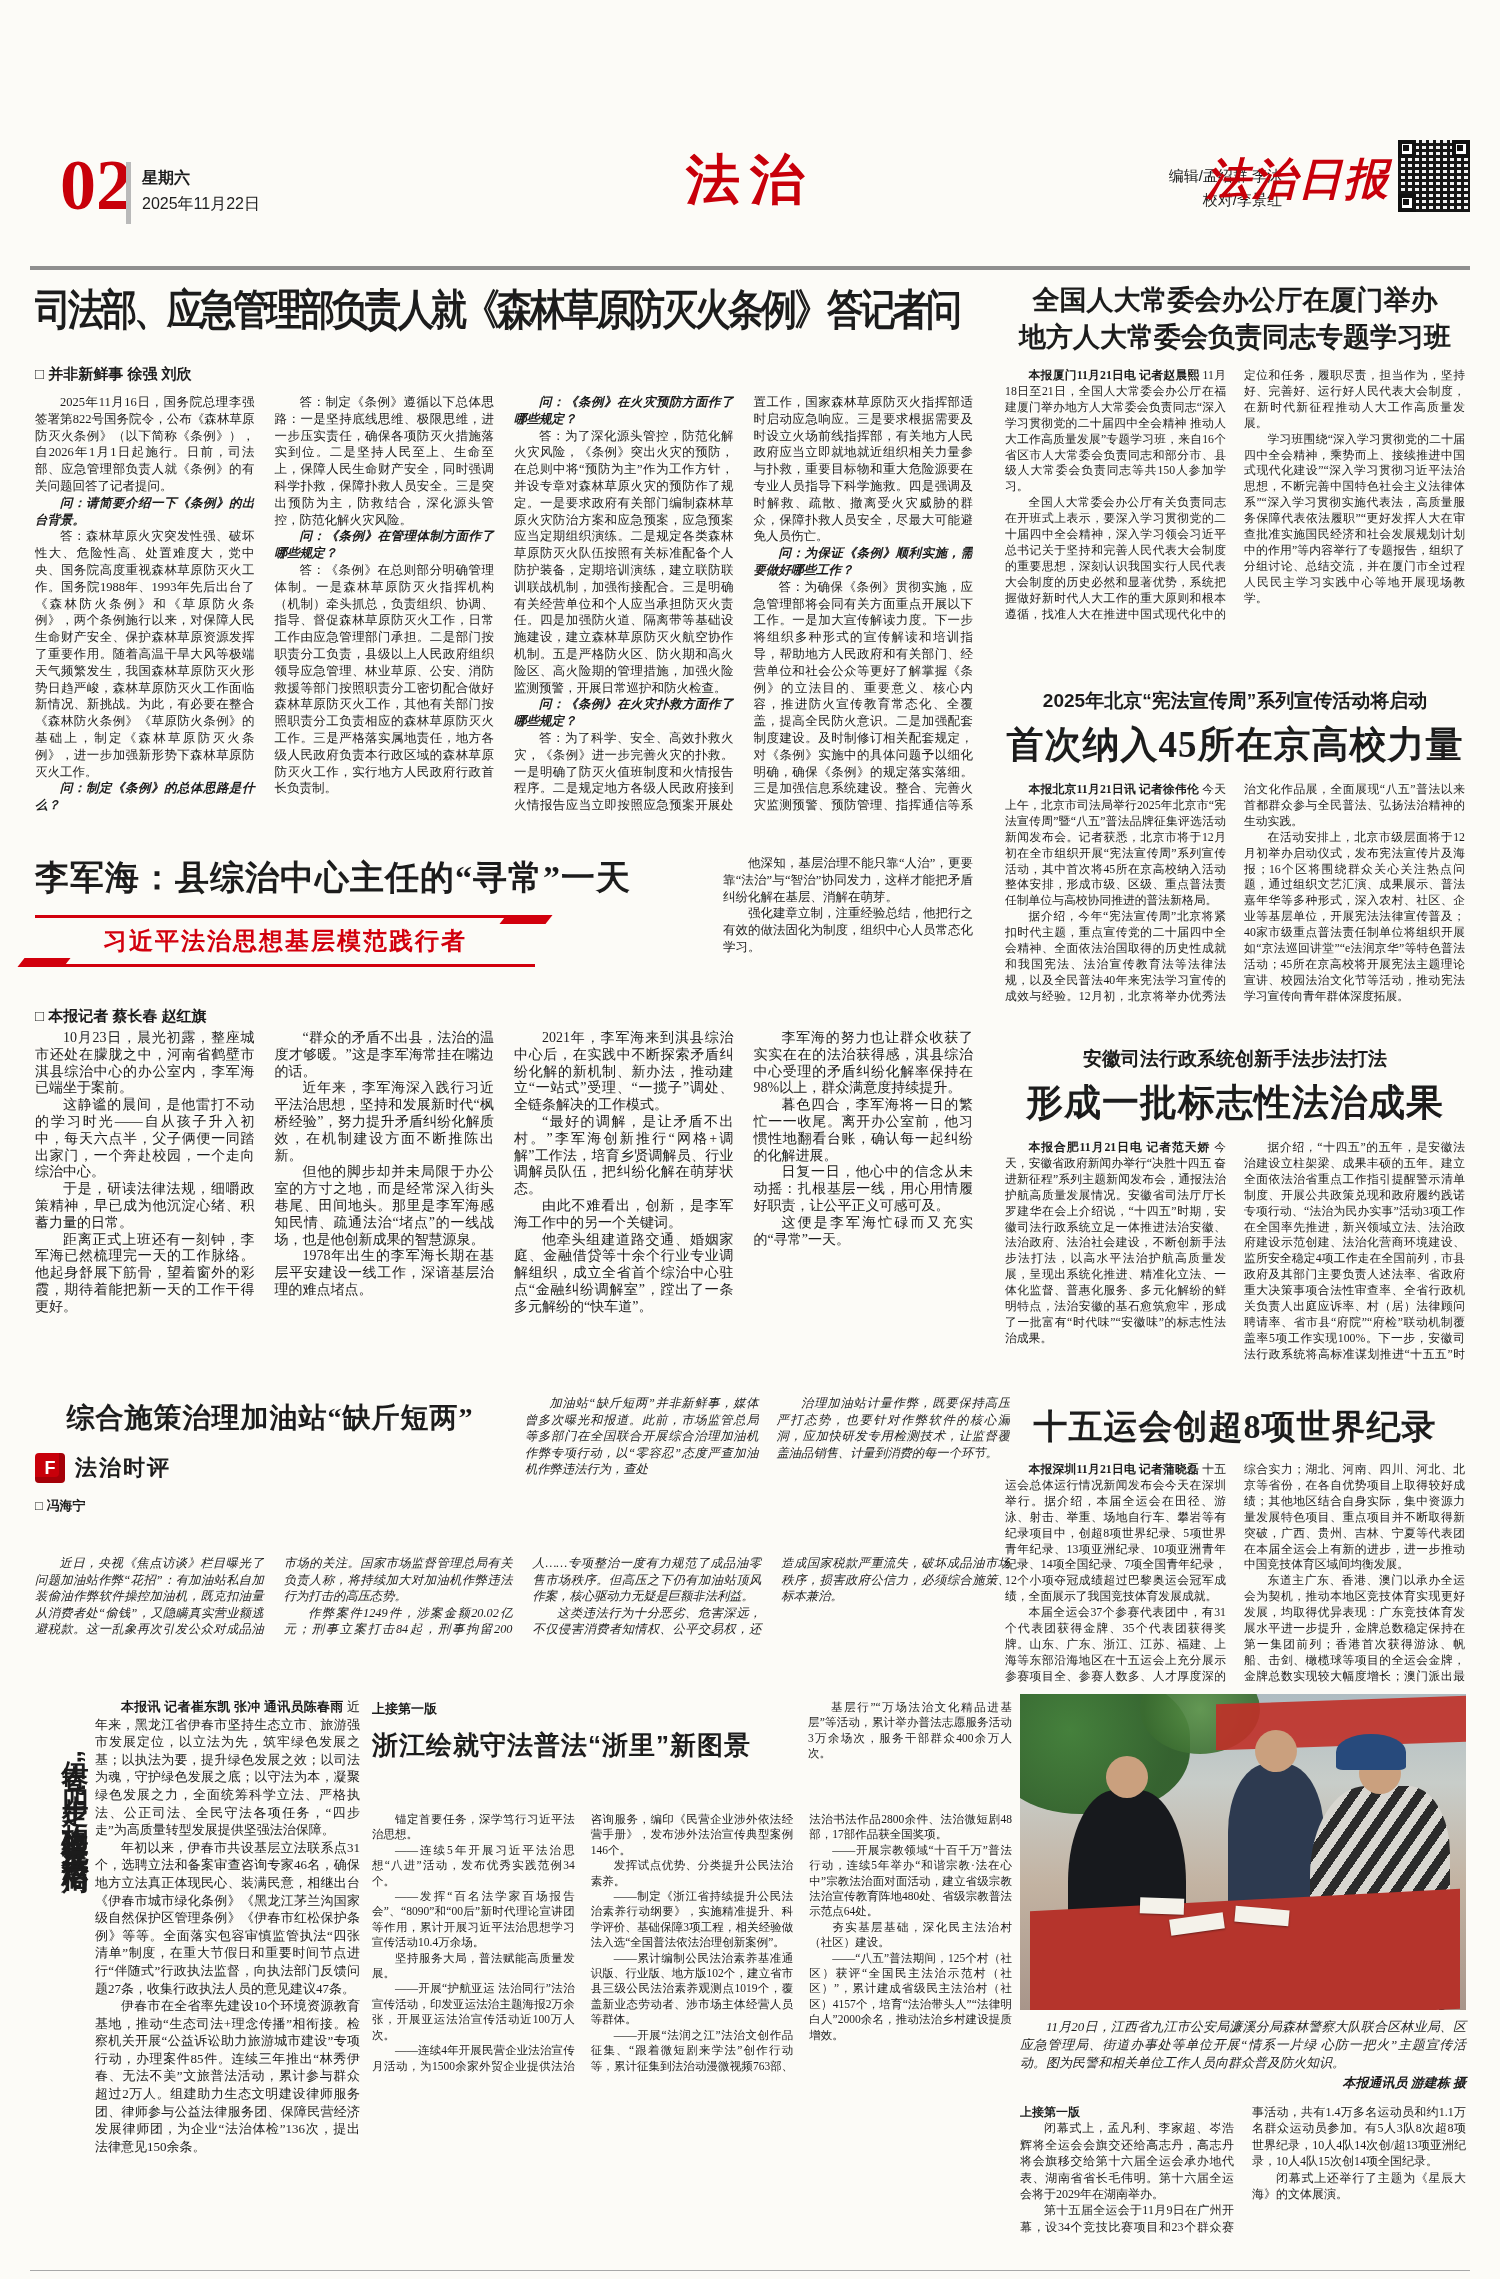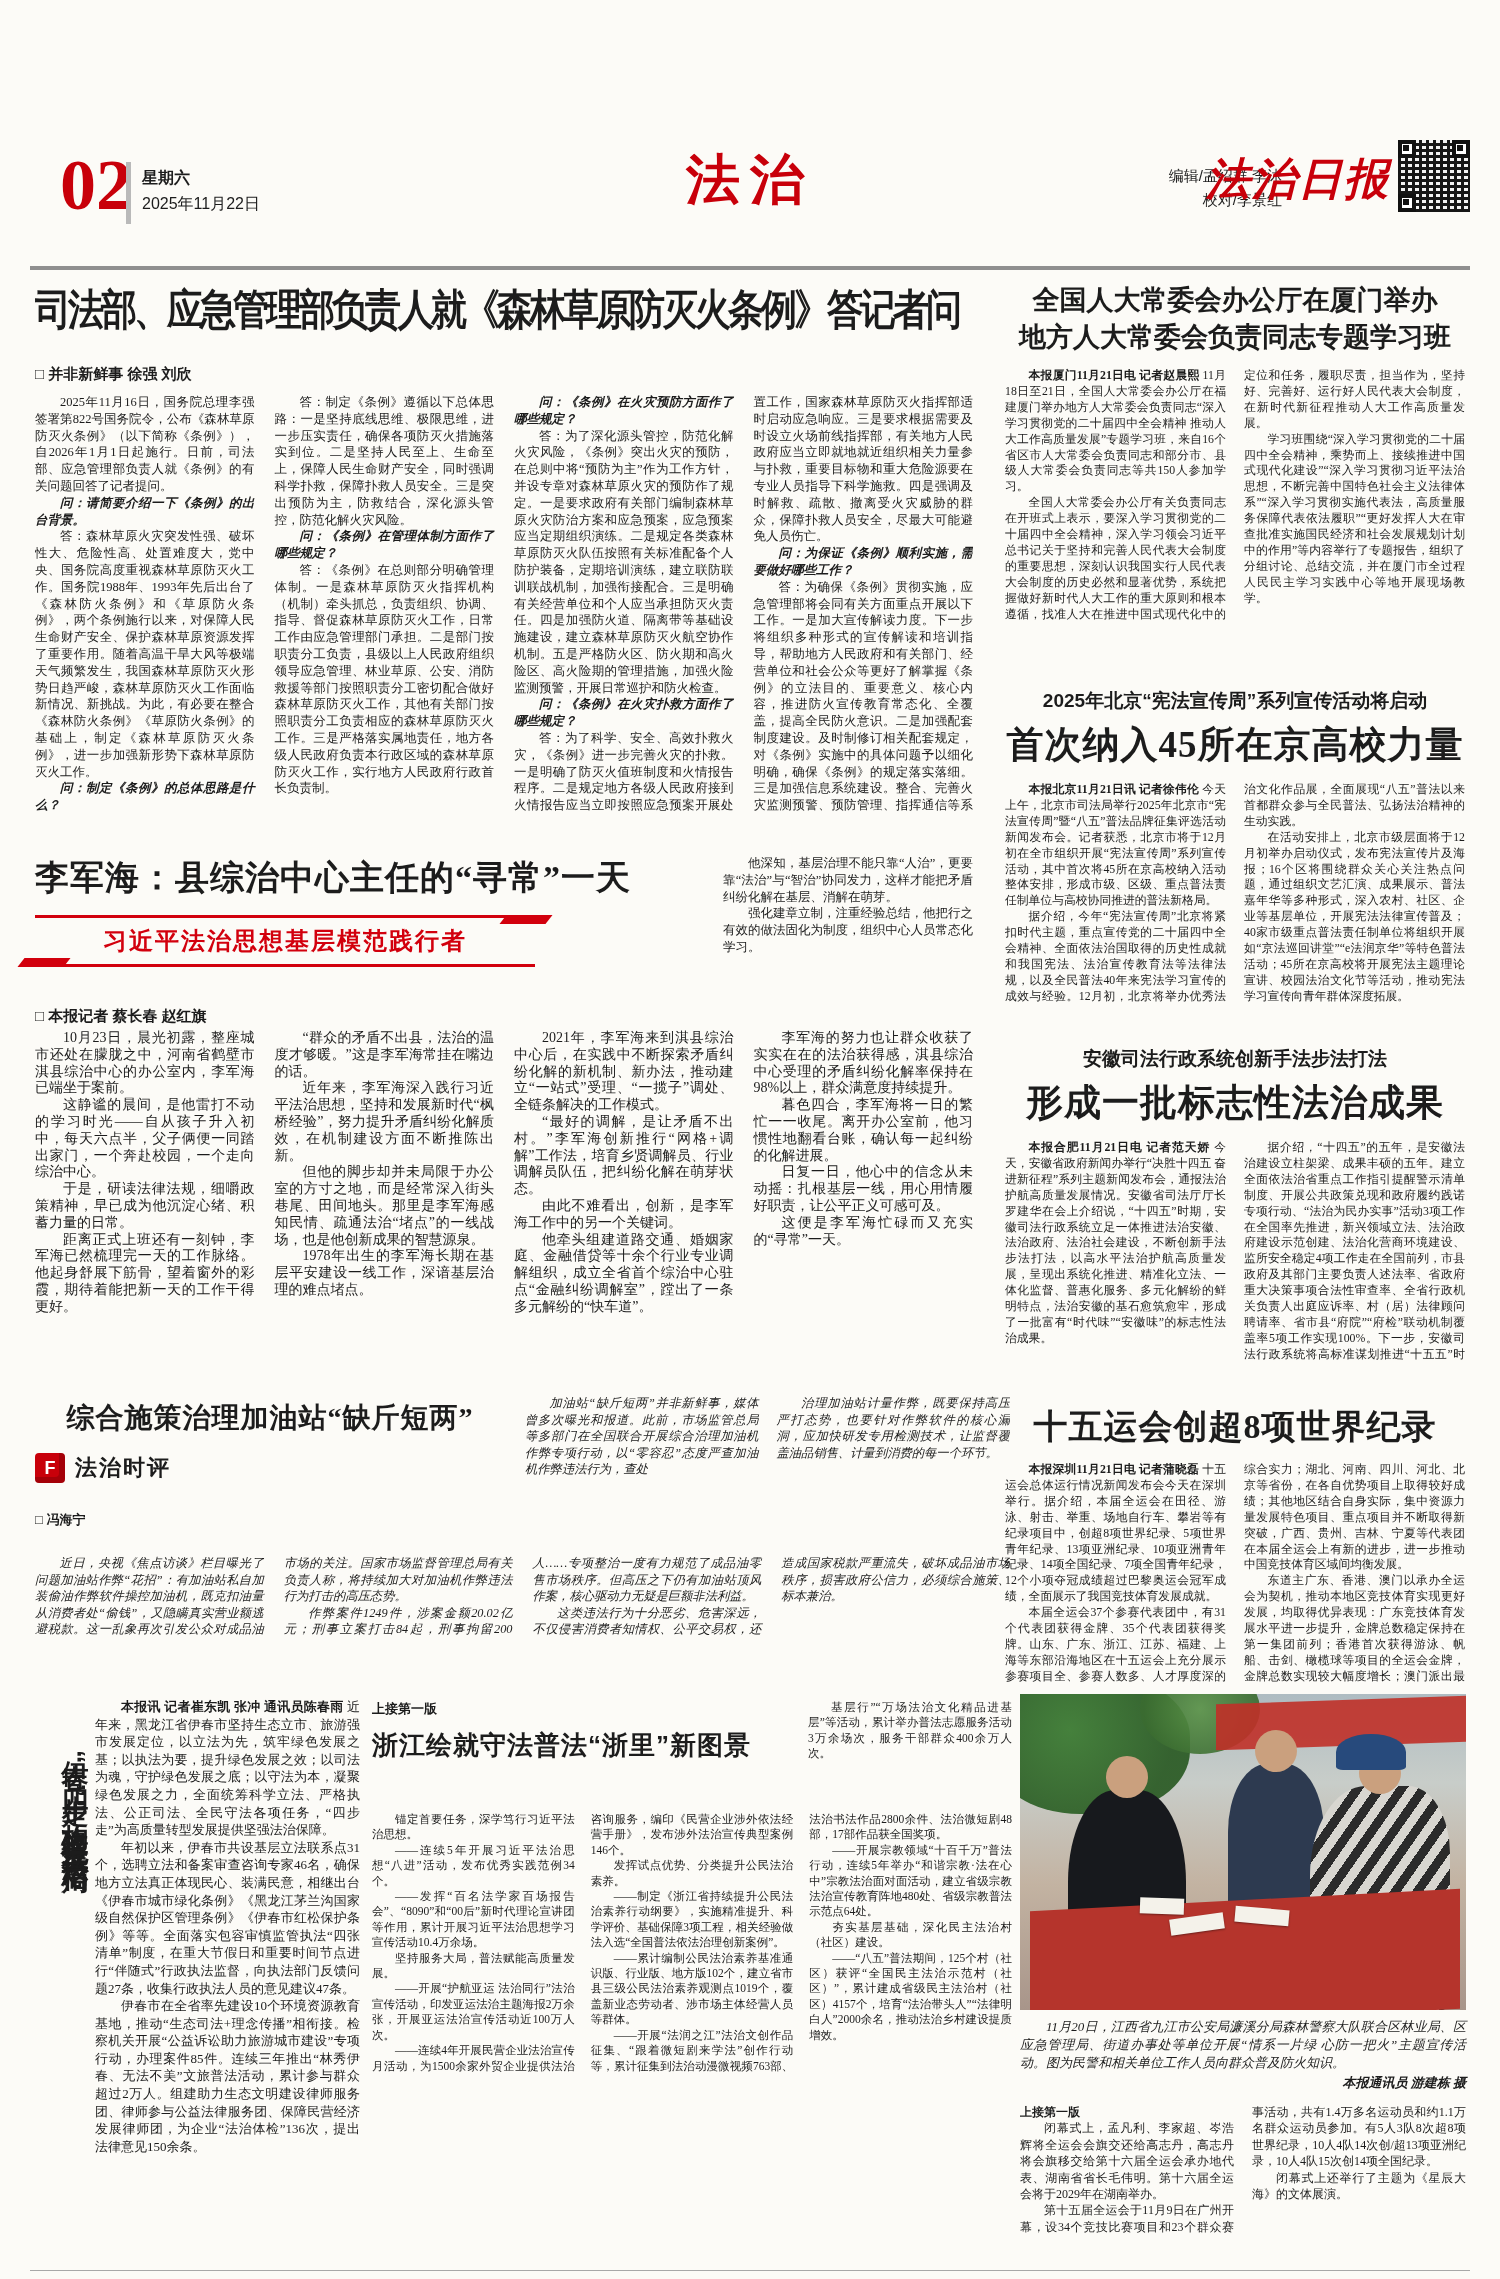--- a/index.html
+++ b/index.html
@@ -72,21 +72,21 @@
   
   #sp{left:35px;top:1395px;width:975px;font-style:italic;}
   #sp .toprow{display:flex;gap:20px;height:152px;}
   #sp .headblock{width:470px;font-style:normal;}
   #sp .headline{font-size:28px;font-weight:900;letter-spacing:1px;margin-top:4px;text-align:center;}
   #sp .labelrow{display:flex;align-items:center;gap:10px;margin-top:16px;}
   #sp .cube{width:30px;height:30px;background:#c8000a;border-radius:4px;color:#fff;text-align:center;
       line-height:30px;font-weight:900;font-size:18px;font-family:"Liberation Sans",sans-serif;
       box-shadow:inset -6px -6px 0 rgba(0,0,0,.18);}
   #sp .label{font-size:22px;font-weight:700;font-family:"Liberation Sans",sans-serif;letter-spacing:2px;}
-  #sp .byline{margin-top:28px;font-size:13px;}
+  #sp .byline{margin-top:14px;font-size:13px;}
   #sp .topcols{width:485px;height:152px;overflow:hidden;column-count:2;column-gap:18px;
       font-size:12.3px;line-height:16.6px;}
   #sp .body{margin-top:8px;column-count:4;column-gap:20px;height:136px;overflow:hidden;
       font-size:12.3px;line-height:16.6px;}
 
   
   #yc{left:35px;top:1698px;width:325px;height:566px;overflow:hidden;font-size:13px;line-height:17.6px;}
   #yc .vhead{float:left;width:48px;height:408px;margin:42px 12px 6px 0;writing-mode:vertical-rl;
       font-size:27px;font-weight:900;letter-spacing:5px;font-family:"Liberation Sans",sans-serif;}
 

